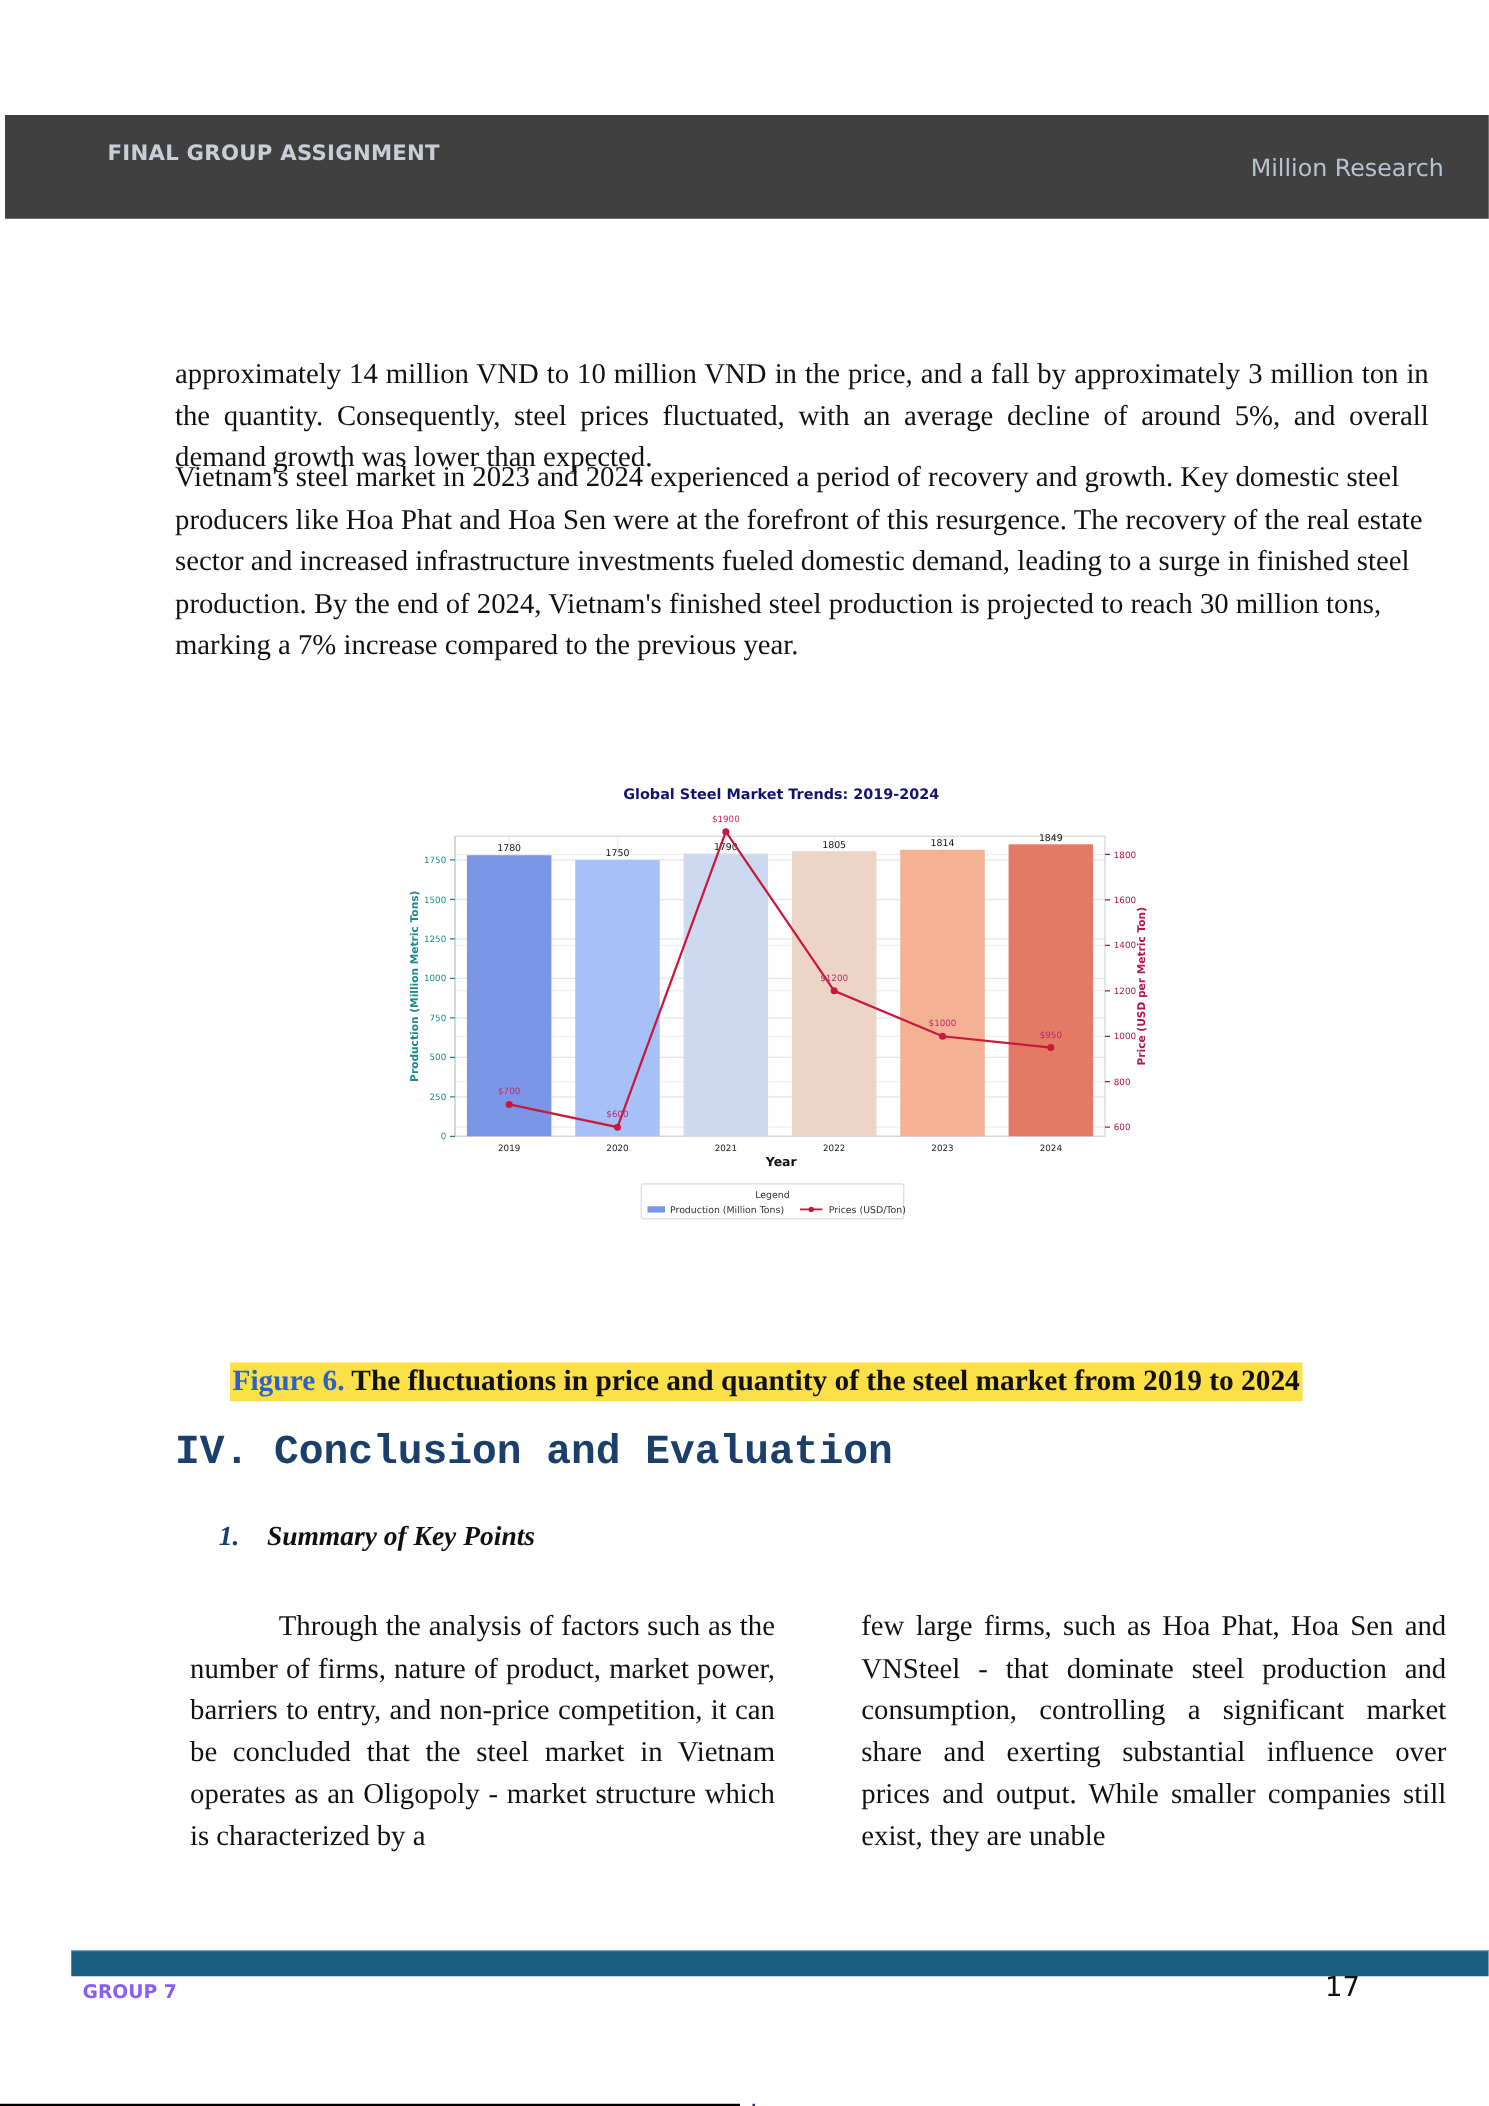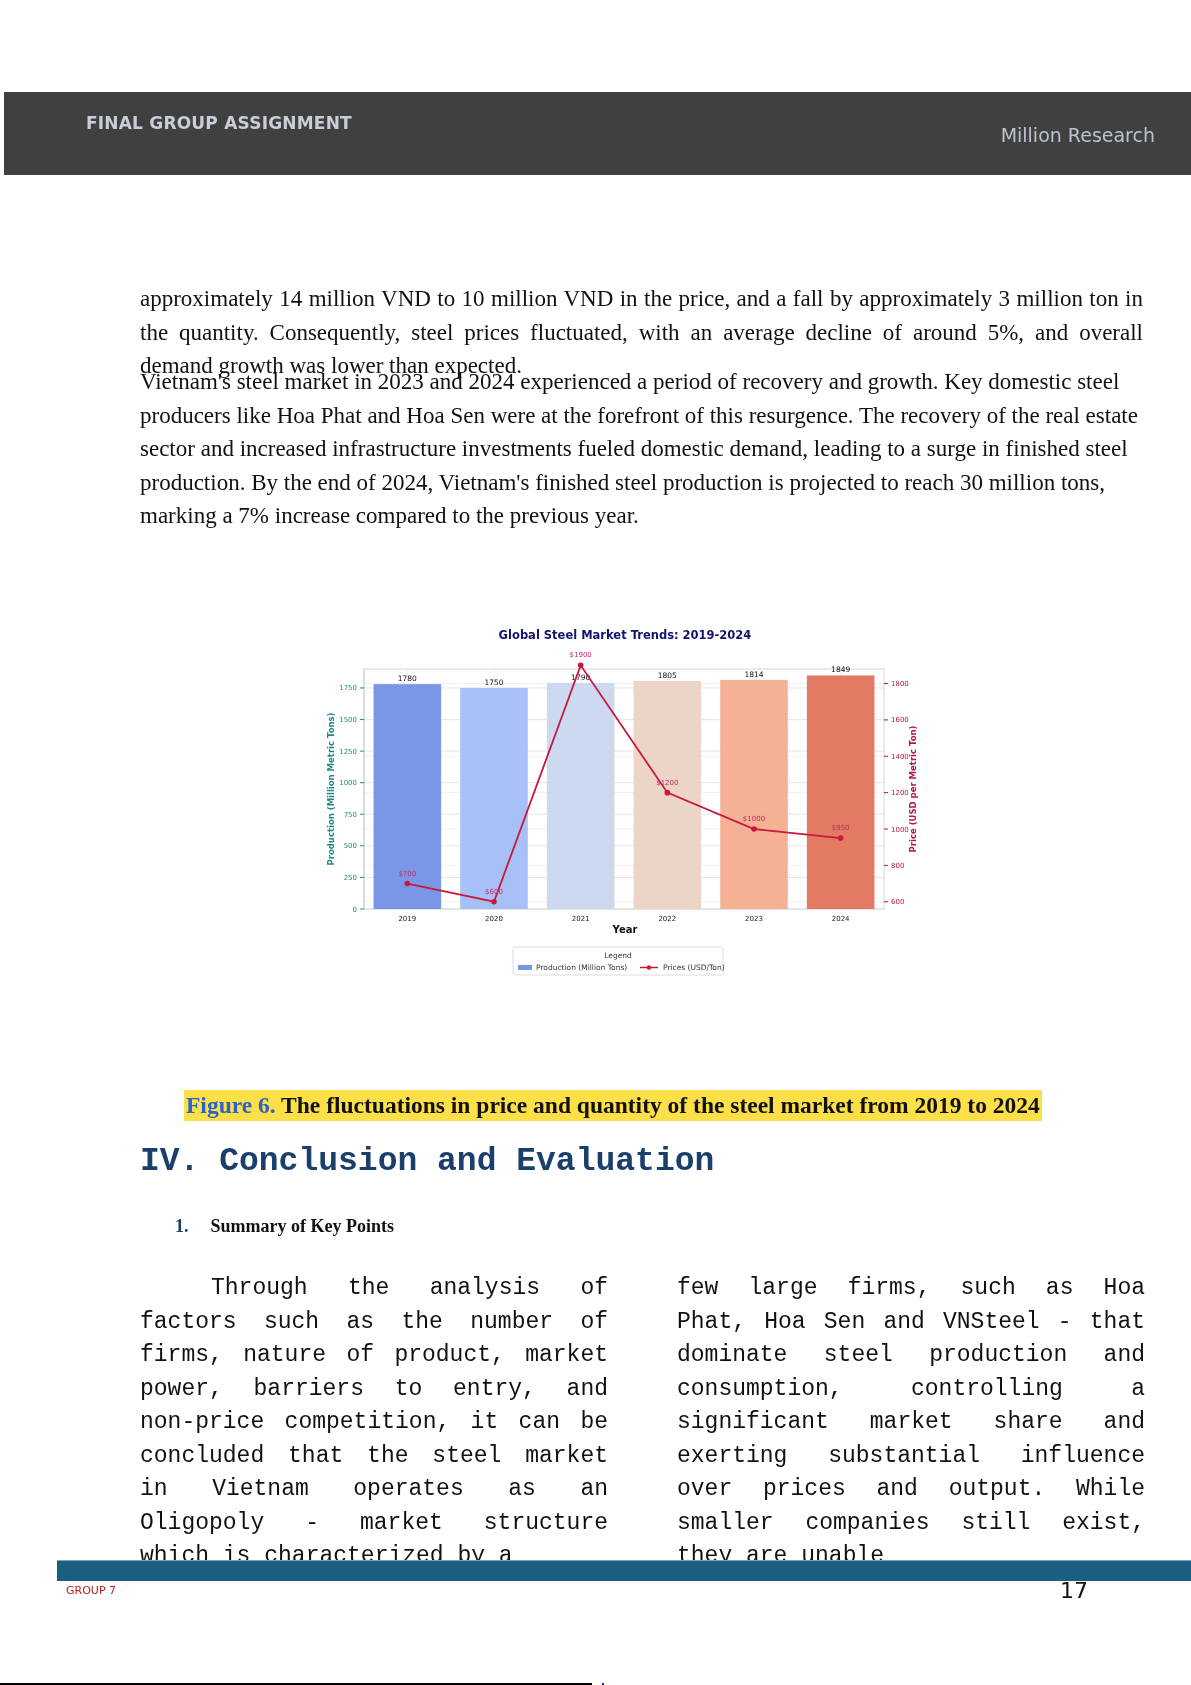--- a/index.html
+++ b/index.html
@@ -7,27 +7,27 @@
   .header-band { position:absolute; left:4px; top:92px; width:1189px; height:83px; background:#404040; border-right:2px solid #2e2e2e; }
   .header-left { position:absolute; left:82px; top:21px; font-family:"DejaVu Sans", sans-serif; font-weight:bold; font-size:17px; color:#c9ced6; letter-spacing:0.2px; }
   .header-right { position:absolute; right:38px; top:32px; font-family:"DejaVu Sans", sans-serif; font-size:19px; color:#b9c3cf; }
   .para { position:absolute; left:140px; width:1003px; font-size:23px; line-height:33.5px; text-align:justify; margin:0; }
   #p1 { top:250px;margin-top:32px; }
   #p2 { top:365px; text-align:left; }
   .chart-wrap { position:absolute; left:320px; top:625px; width:640px; height:370px; }
   .caption { position:absolute; left:184px; top:1090px; padding:2px 2px; background:#fde047; font-size:23.5px; font-weight:bold; white-space:nowrap; }
   .caption .fig { color:#2b63c8; }
   .h1 { position:absolute; left:140px; top:1143px; font-size:33px; font-weight:bold; color:#1b3f6b; margin:0;font-family:Liberation Mono, monospace; }
-  .h2 { position:absolute; left:175px; top:1216px; font-size:18px; font-weight:bold; margin:0; }
+  .h2 { position:absolute; left:175px; top:1216px; font-size:22px; font-weight:bold; font-style:italic; margin:0; }
   .h2 .num { color:#1b3f6b; margin-right:22px; }
-  .col { position:absolute; top:1272px; width:468px; font-size:23px; line-height:33.5px; text-align:justify; margin:0;font-family:Liberation Mono, monospace; }
+  .col { position:absolute; top:1272px; width:468px; font-size:23px; line-height:33.5px; text-align:justify; margin:12px; }
   #col-left { left:140px; text-indent:71px; }
   #col-right { left:677px; }
   .footer-band { position:absolute; left:57px; top:1560px; width:1134px; height:20px; background:#185f82; border-top:1px solid #7aa6bf; }
-  .footer-left { position:absolute; left:66px; top:1584px; font-family:"DejaVu Sans", sans-serif; font-weight:normal; font-size:11px; color:#b91c1c; }
+  .footer-left { position:absolute; left:66px; top:1584px; font-family:"DejaVu Sans", sans-serif; font-weight:bold; font-size:15px; color:#8b5cf6; }
   .footer-right { position:absolute; left:1060px; top:1578px; font-family:"DejaVu Sans", sans-serif; font-size:22px; color:#111; }
   .bottom-rule { position:absolute; left:0; top:1683px; width:592px; height:2px; background:#000; }
   .bottom-dot { position:absolute; left:602px; top:1683px; width:2px; height:2px; background:#2a2a8a; }
   svg text { font-family:"DejaVu Sans", sans-serif; }
 </style>
 </head>
 <body>
 
 <div class="header-band">
   <div class="header-left">FINAL GROUP ASSIGNMENT</div>

